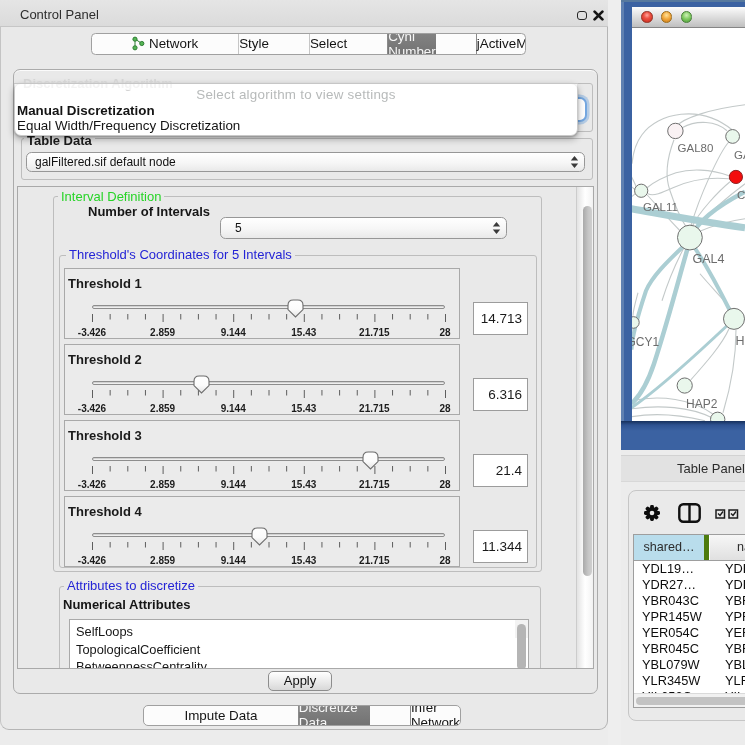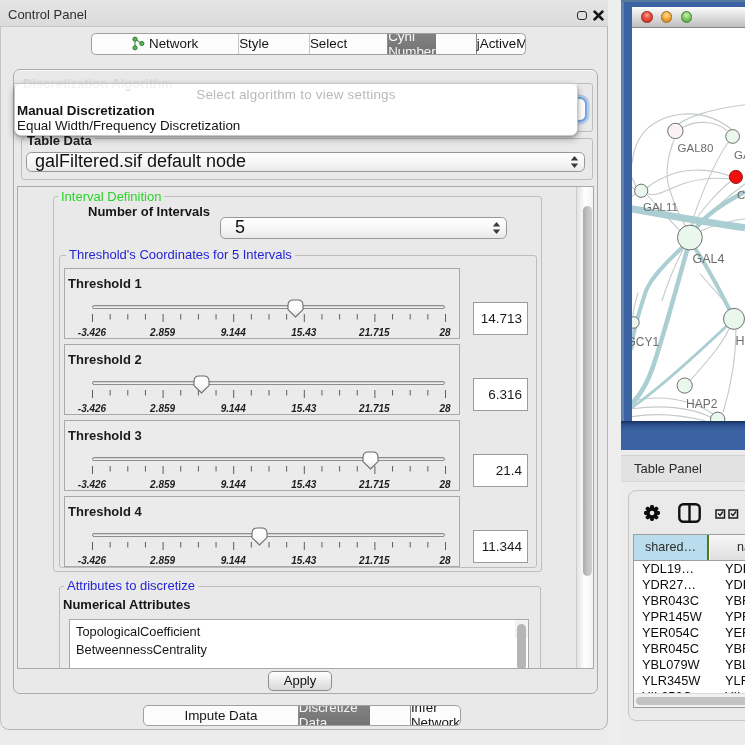--- a/index.html
+++ b/index.html
@@ -1,79 +1,79 @@
 <!DOCTYPE html>
 <html><head><meta charset="utf-8">
 <style>
 *{margin:0;padding:0;box-sizing:border-box;}
 html,body{width:745px;height:745px;overflow:hidden;}
 body{background:#ececec;font-family:"Liberation Sans",sans-serif;position:relative;}
 .abs{position:absolute;}
 
 #win{position:absolute;left:0;top:0;width:608px;height:730px;background:#e9e9e9;border:1px solid #b5b5b5;border-left-color:#c4c4c4;border-radius:0 0 9px 9px;}
 #titlebar{position:absolute;left:0;top:0;width:616px;height:27px;background:linear-gradient(#e5e5e5,#dbdbdb);border-bottom:1px solid #c6c6c6;}
-#titlebar .t{position:absolute;left:8px;top:7px;font-size:13px;color:#2e2e2e;}
+#titlebar .t{position:absolute;left:20px;top:7px;font-size:13px;color:#2e2e2e;}
 #fltico{position:absolute;left:577px;top:10.5px;width:10px;height:9px;border:1.7px solid #262626;border-radius:3px;}
 
 .seg{position:absolute;display:flex;background:#fcfcfc;border:1px solid #a0a0a0;border-radius:4.5px;overflow:hidden;font-size:13.4px;color:#141414;}
 .seg div{display:flex;align-items:center;justify-content:center;height:100%;margin-left:40px;}
 .seg div + div{border-left:1px solid #c6c6c6;}
 .seg .dk{background:linear-gradient(#828282,#737373);color:#f7f7f7;border-left:1px solid #8a8a8a;}
 .seg .dk + div{border-left:1px solid #8a8a8a;}
 #tabtop{left:91px;top:33px;width:435px;height:21.5px;}
 #tabbot{left:143px;top:704.5px;width:318px;height:21.5px;border-radius:5px;}
 
 #panelA{position:absolute;left:13px;top:69px;width:585px;height:625px;background:#e9e9e9;border:1px solid #ababab;border-radius:7px;box-shadow:inset 0 1px 0 rgba(255,255,255,.8);}
 .group{position:absolute;border:1px solid #bdbdbd;border-radius:3px;}
 .glabel{position:absolute;background:#e9e9e9;padding:0 3px;font-size:13px;line-height:13px;}
 
-.combo{position:absolute;border:1px solid #979797;border-radius:5.5px;background:linear-gradient(#ffffff,#f6f6f6 55%,#e9e9e9);font-size:18px;color:#111;text-align:right;}
+.combo{position:absolute;border:1px solid #979797;border-radius:5.5px;background:linear-gradient(#ffffff,#f6f6f6 55%,#e9e9e9);font-size:12px;color:#111;text-align:right;}
 .combo .ct{position:absolute;left:8px;top:0;bottom:0;display:flex;align-items:center;}
 .stepper{position:absolute;right:5px;top:50%;margin-top:-6px;width:9px;height:12px;}
 
 #popup{position:absolute;left:14px;top:83px;width:564px;height:53px;background:#fff;border:1px solid #c9c9c9;border-radius:7px;box-shadow:0 3px 7px rgba(0,0,0,.32),0 1px 2px rgba(0,0,0,.18);z-index:30;}
 #popup .i1{position:absolute;left:0;right:0;top:2.5px;text-align:center;color:#b7baba;font-size:13.4px;letter-spacing:.25px;}
 #popup .i2{position:absolute;left:2px;top:18.5px;font-weight:bold;color:#141414;font-size:13.4px;}
 #popup .i3{position:absolute;left:2px;top:34px;color:#141414;font-size:13.4px;}
 #ghost{position:absolute;left:23px;top:76px;font-size:13px;font-weight:bold;color:#d4d4d4;z-index:40;}
 #popline{position:absolute;left:14px;top:83px;width:564px;height:1px;background:#c6c6c6;z-index:45;}
 
 #panelB{position:absolute;left:17px;top:186px;width:577px;height:483px;border:1px solid #a9a9a9;background:#e9e9e9;overflow:hidden;}
 #vtrack{position:absolute;left:558px;top:0;width:19px;height:483px;background:linear-gradient(to right,#e3e3e3,#ffffff 45%,#f5f5f5 80%,#ececec);border-left:1px solid #cccccc;}
 #vthumb{position:absolute;left:565px;top:19px;width:9px;height:370px;border-radius:4.5px;background:linear-gradient(to right,#a9a9a9,#c6c6c6 60%,#cfcfcf);}
 
 .tbox{position:absolute;left:46px;width:396px;height:71px;border:1px solid #a9a9a9;background:#ebebeb;}
 .tbox .tl{position:absolute;left:3px;top:7px;font-size:13px;font-weight:bold;color:#1a1a1a;}
 .track{position:absolute;left:27px;top:35.5px;width:353px;height:4.5px;border:1px solid #8d8d8d;border-radius:3px;background:linear-gradient(#c2c2c2,#ededed 70%,#f5f5f5);}
 .ticks{position:absolute;left:26.5px;top:45px;}
 .tlabels{position:absolute;left:0;top:57.5px;width:100%;font-size:10px;font-weight:bold;color:#1c1c1c;}
-.tlabels span{position:absolute;width:60px;text-align:center;margin-left:-30px;font-style:italic;}
+.tlabels span{position:absolute;width:60px;text-align:center;margin-left:-30px;}
 .thumb{position:absolute;top:29.5px;margin-left:-8.5px;}
 .vfield{position:absolute;left:408px;top:33px;width:55px;height:32.5px;background:#fff;border:1px solid #9c9c9c;font-size:13.5px;color:#1a1a1a;text-align:right;line-height:31px;padding-right:5px;}
 
 #alist{position:absolute;left:51px;top:432px;width:460px;height:51px;background:#fff;border:1px solid #a9a9a9;font-size:12.8px;color:#161616;padding-top:3px;overflow:hidden;}
 #alist div{padding-left:6px;height:17.5px;line-height:17.5px;}
 #alsb{position:absolute;right:0;top:0;width:13px;height:51px;background:#f3f3f3;}
 #alsb i{position:absolute;left:2px;top:4px;width:9px;height:46px;background:#b5b5b5;border-radius:4.5px;}
 
 #apply{position:absolute;left:268px;top:671px;width:64px;height:20px;border:1px solid #8d8d8d;border-radius:5px;background:linear-gradient(#ffffff,#e8e8e8 60%,#d8d8d8);font-size:13px;color:#111;text-align:center;line-height:18px;}
 
 #gapstrip{position:absolute;left:608px;top:0;width:13px;height:745px;background:#eeeeee;}
 #netwin{position:absolute;left:621px;top:0;width:124px;height:450px;background:#3b62a2;}
 #nethl{position:absolute;left:621px;top:0;width:2.5px;height:450px;background:#5f80b1;}
 #nethlt{position:absolute;left:621px;top:0;width:124px;height:2px;background:#57799e;}
 #nettb{position:absolute;left:632px;top:7px;width:113px;height:20.5px;background:linear-gradient(#fcfcfc,#bfbfbf);border-bottom:1px solid #858585;}
 .light{position:absolute;top:11.3px;width:11.6px;height:11.6px;border-radius:50%;}
 #netcv{position:absolute;left:632px;top:27.5px;width:113px;height:393.5px;background:#fff;overflow:hidden;}
 #netbot{position:absolute;left:621px;top:421px;width:124px;height:29px;background:linear-gradient(#16305c,#2e5291 14%,#3b62a2 34%);}
-#tpbar{position:absolute;left:621px;top:455px;width:124px;height:27px;background:#e2e2e2;border-top:1px solid #d2d2d2;border-bottom:1px solid #d8d8d8;font-size:13px;color:#2b2b2b;line-height:26px;padding-left:13px;}
+#tpbar{position:absolute;left:621px;top:455px;width:124px;height:27px;background:#e2e2e2;border-top:1px solid #d2d2d2;border-bottom:1px solid #d8d8d8;font-size:13px;color:#2b2b2b;line-height:26px;padding-left:13px;text-align:right;}
 #tcont{position:absolute;left:628px;top:490px;width:130px;height:231px;background:#eaeaea;border:1px solid #c6c6c6;border-radius:8px;}
 #ttable{position:absolute;left:633px;top:534px;width:130px;height:174px;background:#fff;border:1px solid #9e9e9e;overflow:hidden;}
 .th{position:absolute;top:0;height:25px;font-size:12.6px;color:#2d2d2d;}
-#th1{left:0;width:75px;background:#b9ddec;border-right:2px solid #4d7c0f;text-align:center;line-height:25px;}
+#th1{left:0;width:75px;background:#b9ddec;border-right:5px solid #4d7c0f;text-align:center;line-height:25px;}
 #th2{left:76px;right:0;background:linear-gradient(#f7f7f7,#e0e0e0);line-height:25px;padding-left:27px;}
 #tbody{position:absolute;left:0;top:25px;right:0;font-size:12.8px;color:#0e0e0e;border-top:1px solid #9e9e9e;}
 .tr{height:16px;line-height:16px;white-space:nowrap;}
 .tr b{font-weight:normal;display:inline-block;padding-left:8px;width:75px;}
 .tr i{font-style:normal;display:inline-block;padding-left:16px;}
 #hsb{position:absolute;left:0;bottom:0;right:0;height:14px;background:#f1f1f1;border-top:1px solid #dadada;}
 #hsb i{position:absolute;left:2px;top:2.5px;width:160px;height:8px;background:#c3c3c3;border-radius:4px;}
 </style></head>
 <body>
 <div id="win"></div>
@@ -211,20 +211,21 @@
       </div>
     <svg class="thumb" style="left:194.5px" width="17" height="19" viewBox="0 0 17 19">
         <path d="M1 6.2Q1 1 6.2 1h4.6Q16 1 16 6.2v4.4L8.5 18 1 10.6Z" fill="url(#tg)" stroke="#6d6d6d" stroke-width="1.1"></path>
       </svg>
     <div class="vfield">11.344</div>
   </div>
   <div class="group" style="left:41px;top:399px;width:482px;height:110px;"></div>
   <div class="glabel" style="left:46px;top:391.5px;color:#2424d6;">Attributes to discretize</div>
   <div class="abs" style="left:45px;top:410px;font-size:13px;font-weight:bold;color:#161616;">Numerical Attributes</div>
   <div id="alist">
+      <div>SelfLoops</div>
       <div>TopologicalCoefficient</div>
       <div>BetweennessCentrality</div>
       <div id="alsb">
         <i></i>
       </div>
     </div>
   <div id="vtrack"></div>
     <div id="vthumb"></div>
 </div>
 <div id="apply">Apply</div>

